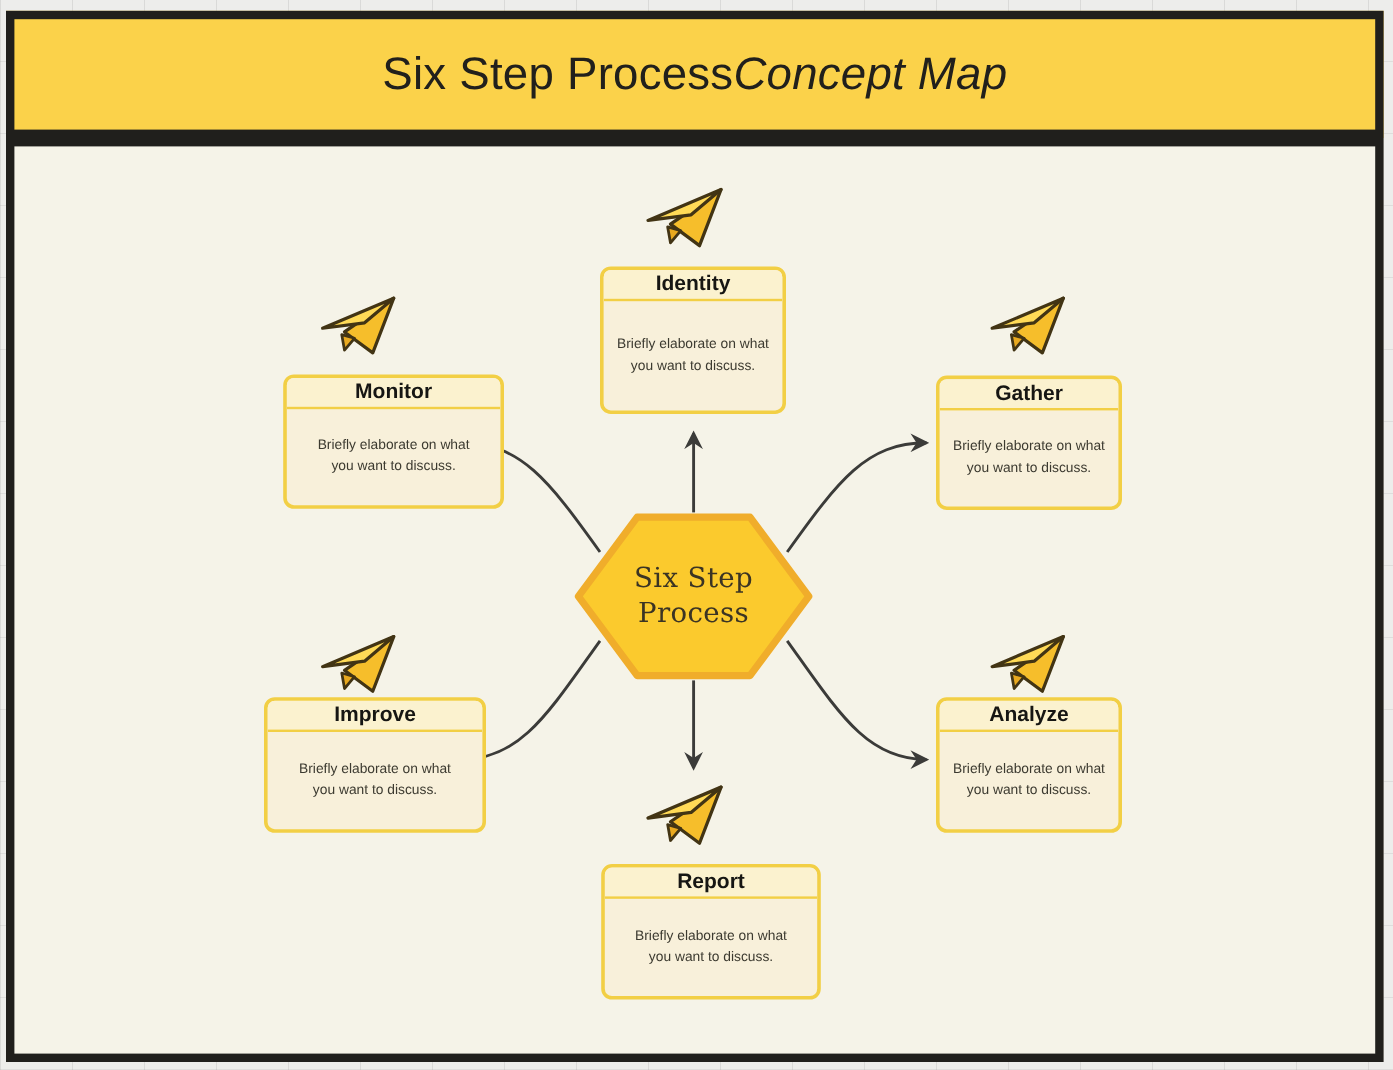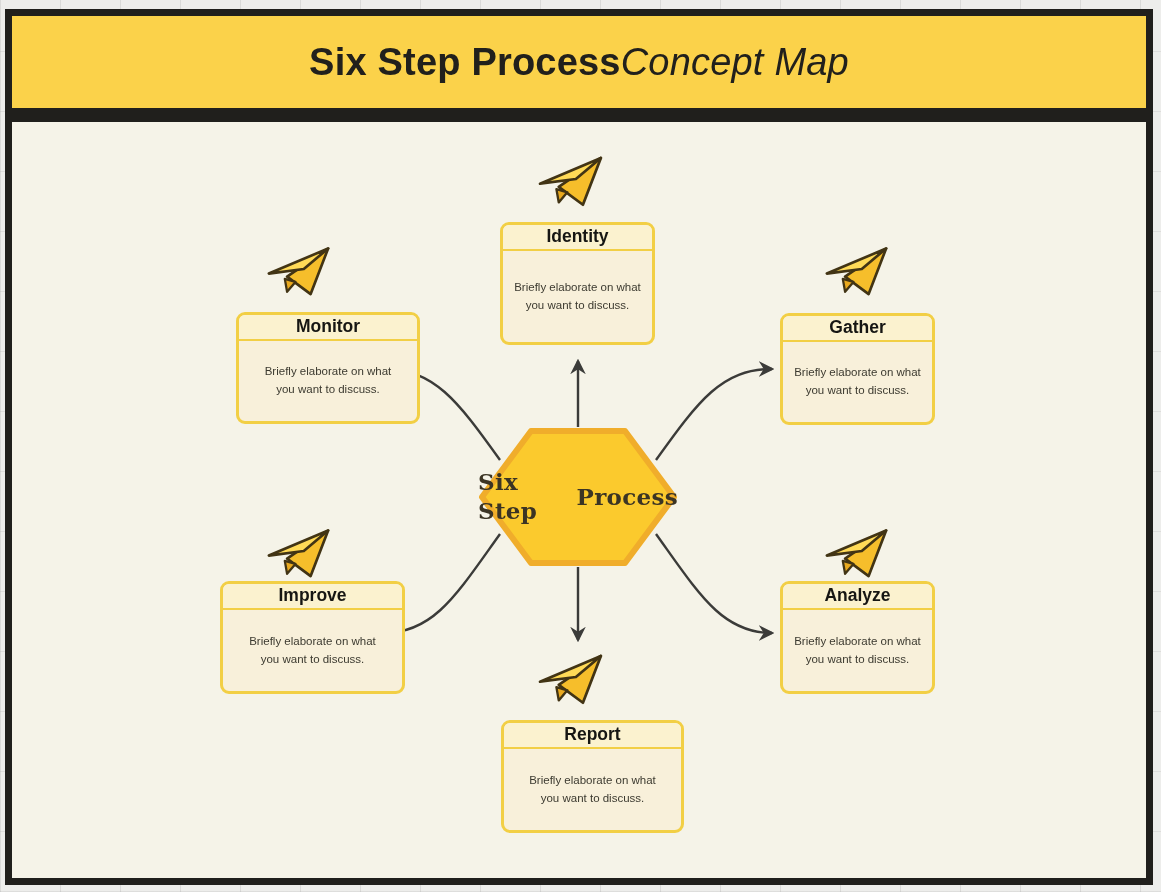--- a/index.html
+++ b/index.html
@@ -10,21 +10,21 @@
       repeating-linear-gradient(90deg, rgba(150,150,150,.22) 0 1px, transparent 1px 60px),
       repeating-linear-gradient(0deg, rgba(150,150,150,.18) 0 1px, transparent 1px 60px);
     font-family:"Liberation Sans", sans-serif;
   }
   .banner{
     position:absolute;left:5px;top:9px;width:1134px;height:92px;
     background:#FBD24A;border:7px solid #201F1C;
     display:flex;align-items:center;justify-content:center;
   }
   .banner h1{margin:0;font-size:38px;color:#21201C;letter-spacing:.2px;font-weight:700;}
-  .t-main{font-weight:700;}
+  .t-main{font-weight:400;}
   .t-accent{font-weight:500;font-style:italic;}
   .canvas{
     position:absolute;left:5px;top:115px;width:1134px;height:756px;
     background:#F5F3E8;border:7px solid #201F1C;
   }
   .canvas-inner{position:absolute;left:0;top:0;width:1134px;height:756px;}
   .connectors{position:absolute;left:0;top:0;width:1134px;height:756px;pointer-events:none;}
   .node{
     position:absolute;border:3px solid #F2CF45;border-radius:9px;
     background:#F8F0DA;display:flex;flex-direction:column;overflow:hidden;
@@ -37,22 +37,22 @@
   }
   .node-body{
     flex:1 1 auto;display:flex;align-items:center;justify-content:center;
     font-size:11.5px;line-height:1.55;color:#3C3A30;text-align:center;
     padding:0 8px;
   }
   .node-body-text{max-width:142px;}
   .hexwrap{position:absolute;left:466px;top:305px;width:200px;height:140px;}
   .hextext{
     position:absolute;left:0;top:0;width:200px;height:140px;
-    display:flex;flex-direction:row;align-items:center;justify-content:center;
-    font-family:"DejaVu Serif", serif;font-weight:700;font-size:23px;
+    display:flex;flex-direction:column;align-items:center;justify-content:center;
+    font-family:"DejaVu Serif", serif;font-weight:400;font-size:23px;
     color:#3B3424;line-height:1.25;letter-spacing:.3px;
   }
   .plane{position:absolute;width:76px;height:56px;}
   .defs{position:absolute;width:0;height:0;overflow:hidden;}
 </style>
 </head>
 <body>
 
 <svg class="defs" aria-hidden="true">
   <defs>

